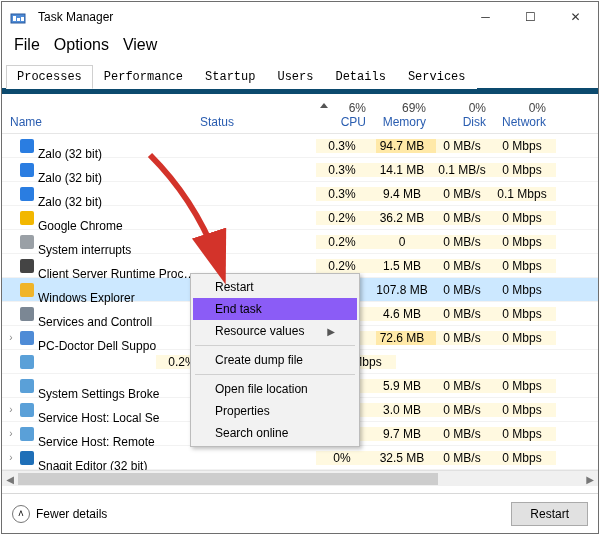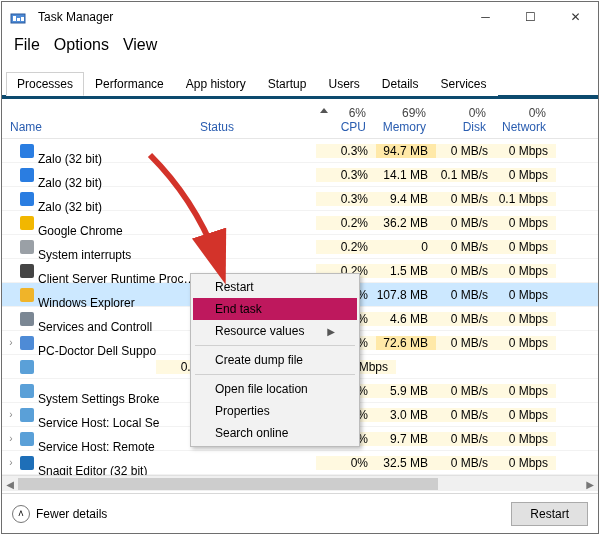--- a/index.html
+++ b/index.html
@@ -15,54 +15,54 @@
     position: relative;
   }
   .window { border: 1px solid #6e6e6e; width: 598px; height: 533px; margin: 1px; display: flex; flex-direction: column; background:#fff; }
   .titlebar { display:flex; align-items:center; height:30px; padding:0 0 0 8px; }
   .titlebar .title { flex:1; font-size:12px; padding-left:12px; }
   .titlebar .app-icon { width:16px; height:16px; display:inline-flex; align-items:center; justify-content:center; }
   .win-controls { display:flex; }
   .win-btn { width:45px; height:30px; display:flex; align-items:center; justify-content:center; font-size:12px; color:#333; }
   .menubar { display:flex; gap:2px; padding:2px 6px; font-size:16px; }
   .menubar span { padding:2px 6px; }
-  .tabs { display:flex; border-bottom:4px solid #0c4a6e; padding:0 4px; margin-top:13px; }
+  .tabs { display:flex; border-bottom:6px solid #0c4a6e; padding:0 4px; margin-top:6px;font-family:Liberation Mono, monospace; }
   .tab { padding:4px 10px; border:1px solid transparent; font-size:12px; position:relative; top:1px; background:#fff; }
   .tab.active { border:1px solid #d0d0d0; border-bottom:1px solid #fff; }
   .headers { display:flex; align-items:flex-end; border-bottom:1px solid #e6e6e6; font-size:12px; color:#2a5db0; height:40px; }
   .h-name { width:192px; padding:2px 6px 4px 8px; }
   .h-status { width:120px; padding:2px 6px 4px 6px; }
   .h-col { width:60px; text-align:right; padding:2px 8px 4px 4px; position:relative; }
   .h-col .pct { display:block; color:#444; font-size:12px; }
   .h-col .lbl { display:block; }
   .h-col.sorted::before { content:""; position:absolute; left:6px; top:4px; border-left:4px solid transparent; border-right:4px solid transparent; border-bottom:5px solid #555; }
   .rows { overflow:hidden; }
   .row { display:flex; align-items:center; height:24px; font-size:12px; border-bottom:1px solid #f2f2f2; }
   .row .exp { width:16px; text-align:center; color:#888; font-size:10px; padding-left:2px; }
   .row .icon { width:18px; height:16px; display:flex; align-items:center; justify-content:center; }
   .row .name { flex:0 0 160px; white-space:nowrap; overflow:hidden; text-overflow:ellipsis; padding-left:2px;margin-top:16px; }
   .row .status { width:120px; }
-  .row .col { width:60px; text-align:right; padding-right:8px; }
+  .row .col { width:60px; text-align:center; padding-right:8px; }
   .heat-low { background:#fff9e0; }
   .heat-med { background:#ffe9a8; }
   .row.selected { background:#cce8ff; }
   .row.selected .col { background:#cce8ff !important; }
   .footer { margin-top:auto; border-top:1px solid #d8d8d8; height:40px; display:flex; align-items:center; padding:0 10px; }
   .fewer { display:flex; align-items:center; gap:6px; font-size:12px; }
   .circle { width:18px; height:18px; border:1px solid #777; border-radius:50%; display:flex; align-items:center; justify-content:center; font-size:10px; }
   .restart-btn { margin-left:auto; padding:4px 18px; border:1px solid #aaa; background:#e1e1e1; font-size:12px; }
   .scrollbar-h { height:16px; border-top:1px solid #e0e0e0; background:#f0f0f0; position:relative; }
   .scrollbar-h .thumb { position:absolute; left:16px; top:2px; height:12px; width:420px; background:#cdcdcd; }
   .scrollbar-h .arrow { position:absolute; top:0; width:16px; height:16px; display:flex; align-items:center; justify-content:center; color:#777; font-size:10px; }
   .scrollbar-h .arrow.left { left:0; }
   .scrollbar-h .arrow.right { right:0; }
 
   .context-menu { position:absolute; left:190px; top:273px; width:170px; background:#f2f2f2; border:1px solid #bcbcbc; box-shadow:2px 2px 4px rgba(0,0,0,0.25); font-size:12px; padding:2px; z-index:50; }
   .cm-item { padding:4px 22px; white-space:nowrap; display:flex; justify-content:space-between; align-items:center; }
-  .cm-item.highlight { background:#be185d; }
+  .cm-item.highlight { background:#8b5cf6; }
   .cm-sep { height:1px; background:#d0d0d0; margin:3px 2px; }
   .cm-arrow { font-size:10px; color:#555; }
 
   .arrow-overlay { position:absolute; left:130px; top:145px; z-index:60; pointer-events:none; }
 
   
   .ic { width:14px; height:14px; border-radius:2px; display:inline-block; }
 </style>
 </head>
 <body>
@@ -88,21 +88,20 @@
 
   <div class="menubar">
     <span>File</span>
     <span>Options</span>
     <span>View</span>
   </div>
 
   <div class="tabs">
     <div class="tab active">Processes</div>
     <div class="tab">Performance</div>
-    <div class="tab">App history</div>
     <div class="tab">Startup</div>
     <div class="tab">Users</div>
     <div class="tab">Details</div>
     <div class="tab">Services</div>
   </div>
 
   <div class="headers">
     <div class="h-name">Name</div>
     <div class="h-status">Status</div>
     <div class="h-col sorted">

